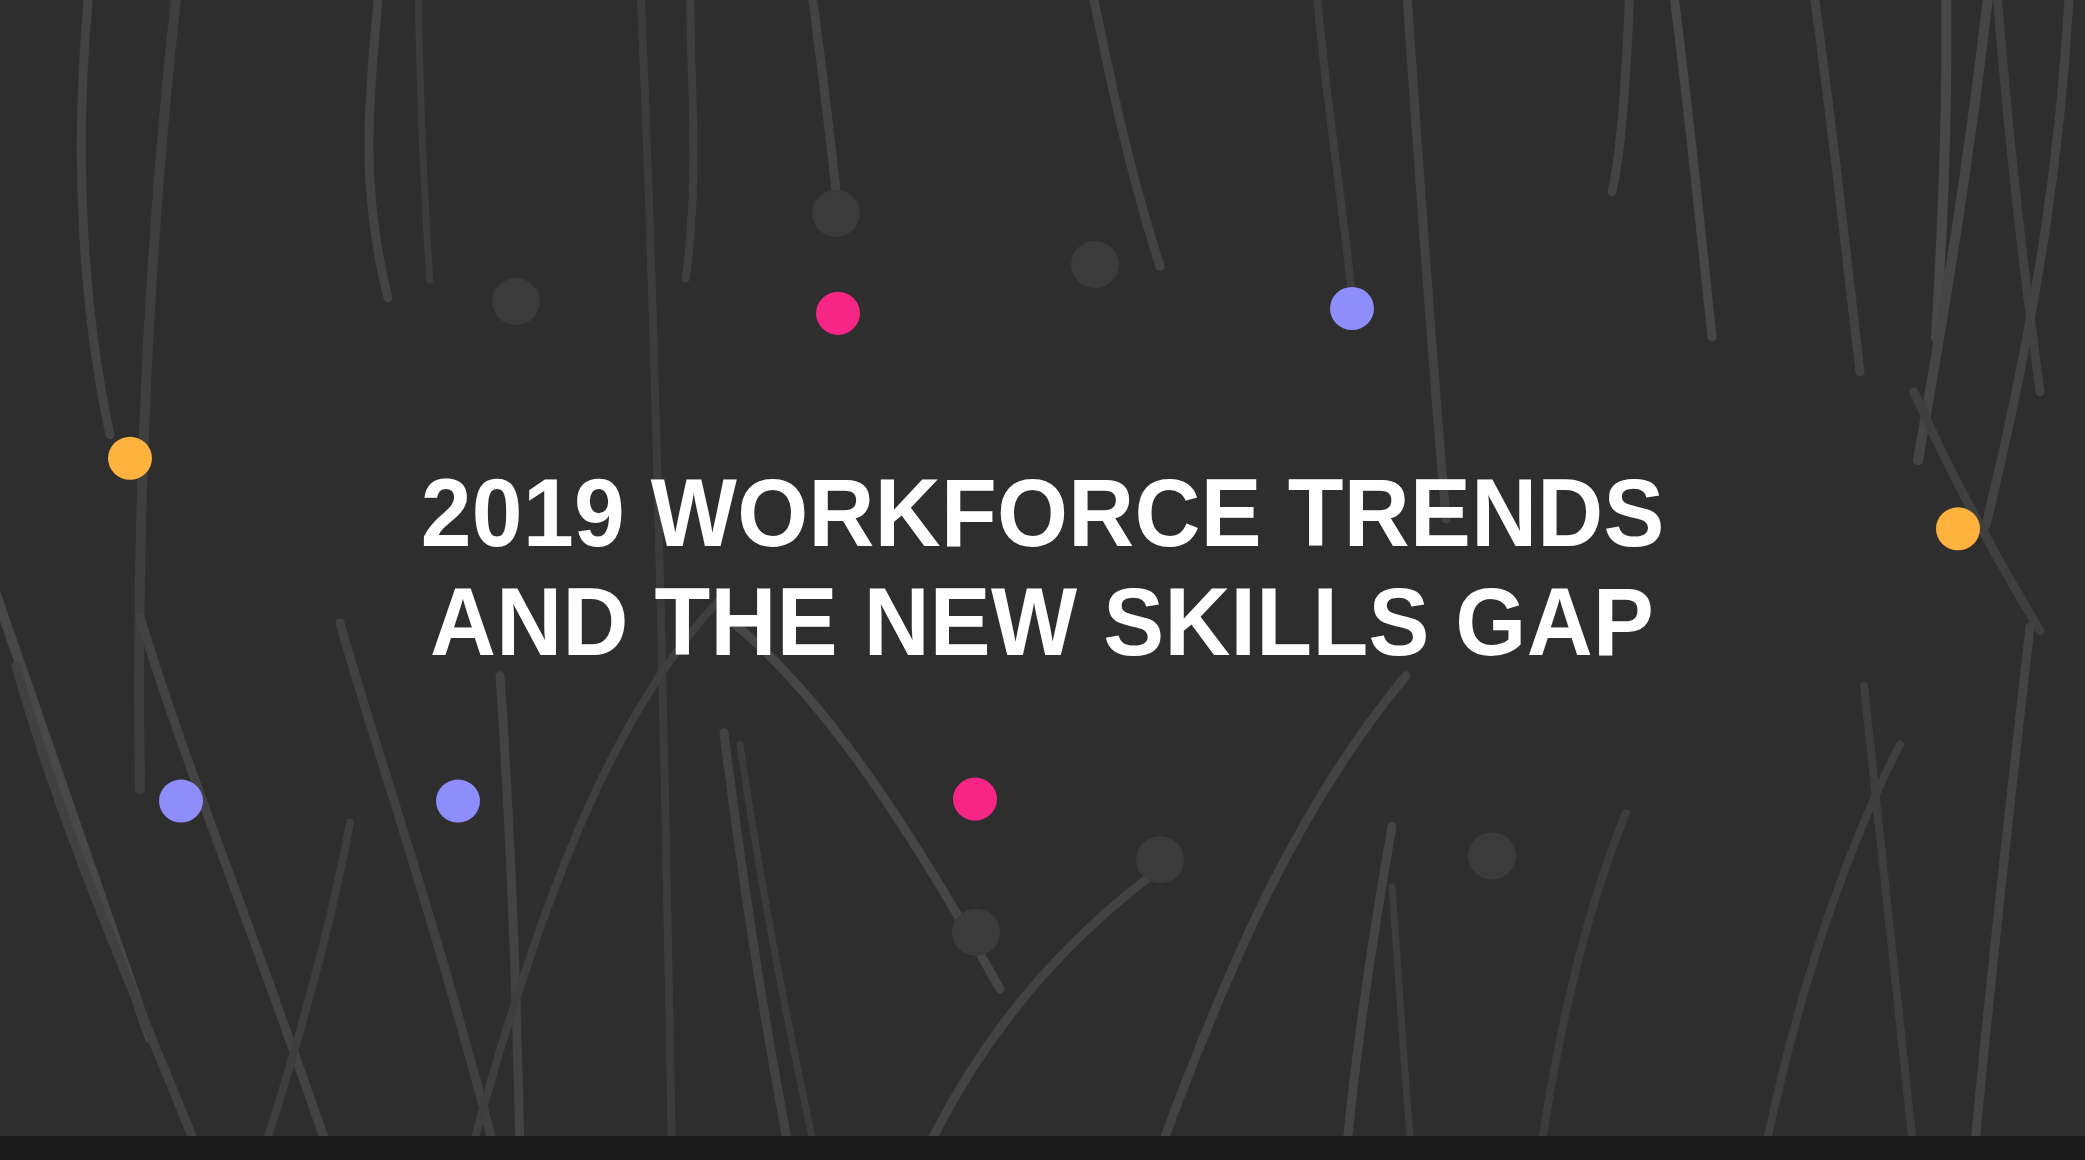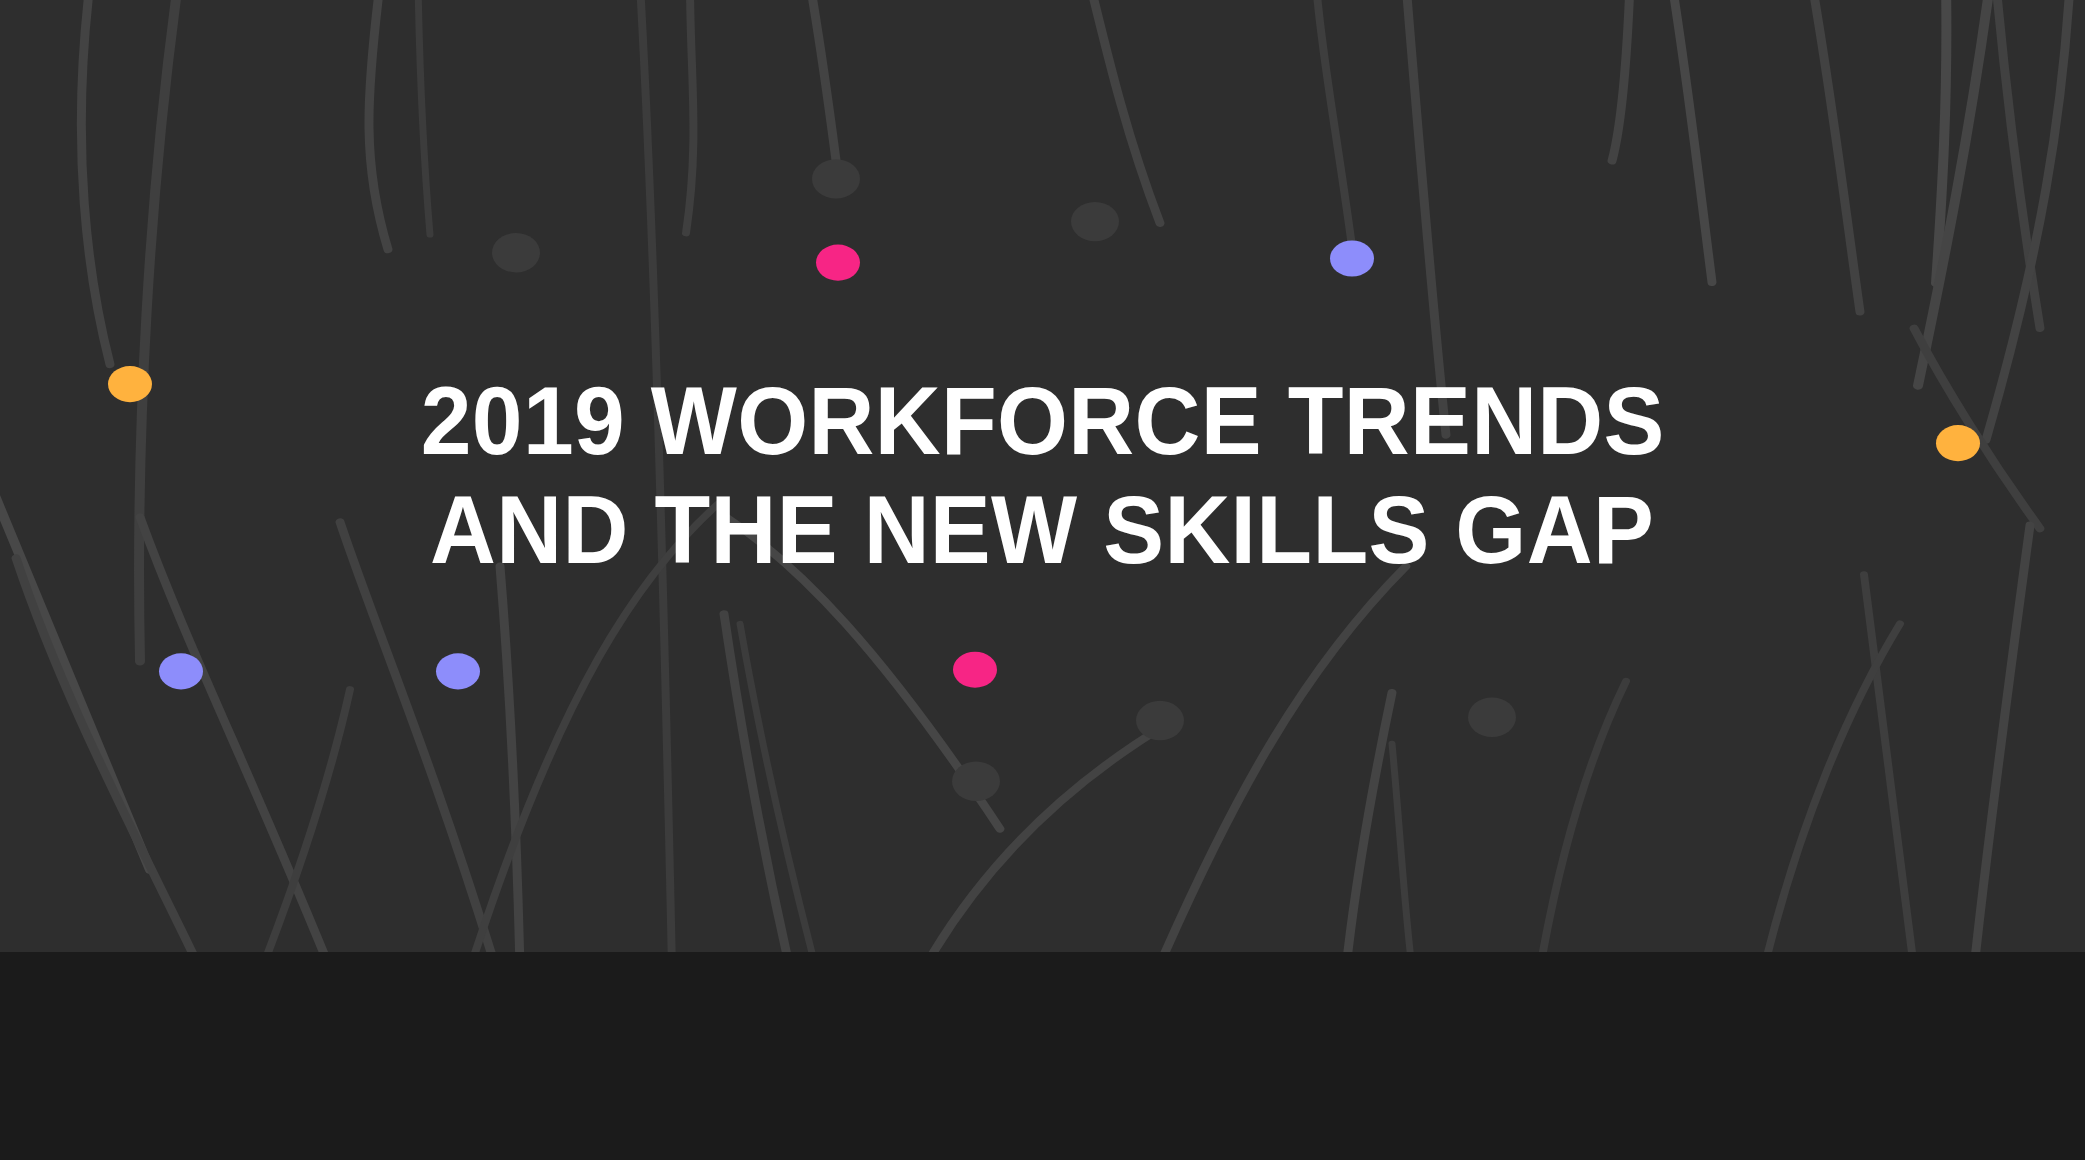--- a/index.html
+++ b/index.html
@@ -7,21 +7,21 @@
     margin: 0;
     padding: 0;
     background: #1b1b1b;
   }
   body {
     font-family: "Liberation Sans", sans-serif;
   }
   .slide {
     position: relative;
     width: 2085px;
-    height: 952px;
+    height: 1136px;
     overflow: hidden;
     background: #2e2e2e;
   }
   .bg-art {
     position: absolute;
     inset: 0;
     width: 100%;
     height: 100%;
     display: block;
     pointer-events: none;

